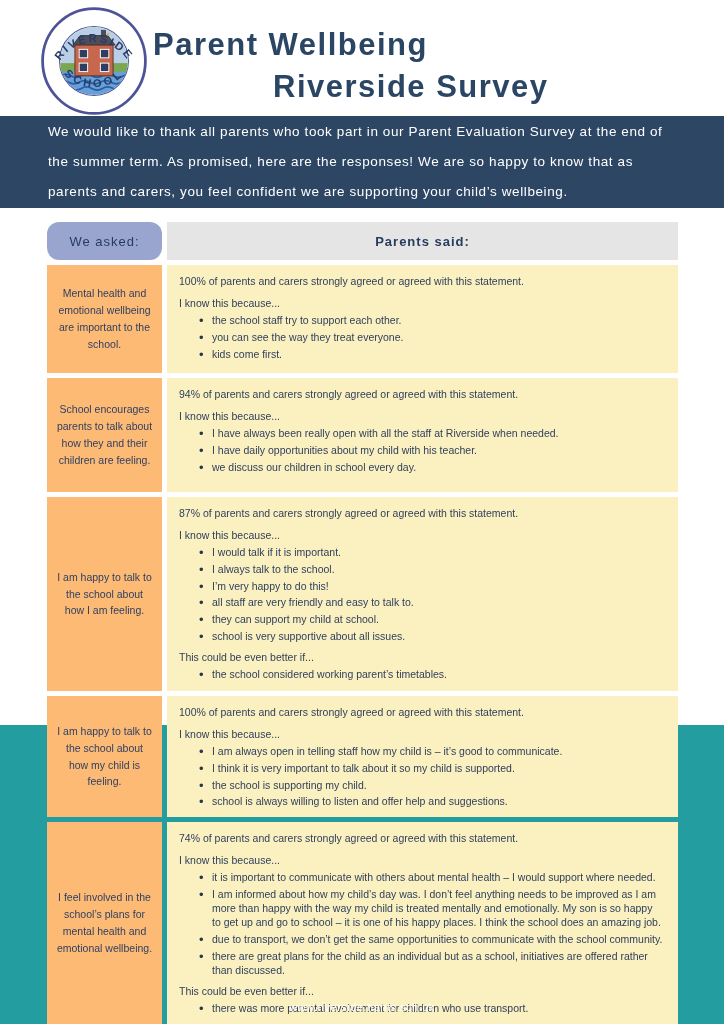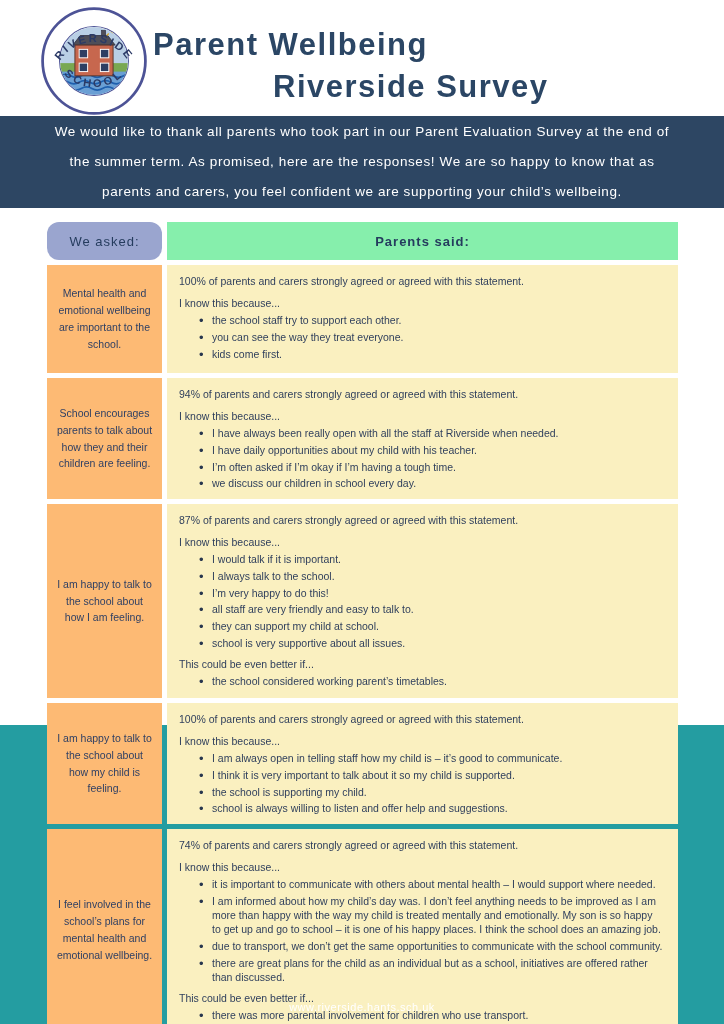--- a/index.html
+++ b/index.html
@@ -42,40 +42,39 @@
     position: absolute; left: 0; top: 116px;
     width: 100%; height: 92px;
     background: #2d4663;
     display: flex; align-items: center; justify-content: center;
   }
   .banner-text {
     color: #ffffff;
     font-size: 13.5px;
     letter-spacing: 0.6px;
     line-height: 30px;
-    text-align: center;
     padding: 0 48px;
   }
 
   
   .survey-table {
     position: absolute; left: 47px; top: 222px;
     width: 631px;
     display: grid;
     grid-template-columns: 115px 1fr;
     gap: 5px;
   }
   .cell-q-header {
     background: #9aa5cf;
     min-height: 38px;
     display: flex; align-items: center; justify-content: center;
     color: #253c5e; font-weight: normal; font-size: 13px; letter-spacing: 1px; border-radius: 12px;
   }
   .cell-a-header {
-    background: #86efac;
+    background: #e5e5e5;
     min-height: 38px;
     display: flex; align-items: center; justify-content: center;
     color: #253c5e; font-weight: bold; font-size: 13px; letter-spacing: 1px;
   }
   .cell-q {
     background: #fdba74;
     display: flex; align-items: center; justify-content: center;
     text-align: center;
     color: #2e3f63;
     font-size: 10.5px;
@@ -198,21 +197,20 @@
         </ul>
     </div>
 
     <div class="cell-q r2">School encourages parents to talk about how they and their children are feeling.</div>
     <div class="cell-a r2">
       <div class="stat">94% of parents and carers strongly agreed or agreed with this statement.</div>
       <div class="because-label">I know this because...</div>
       <ul class="bullets">
           <li>I have always been really open with all the staff at Riverside when needed.</li>
           <li>I have daily opportunities about my child with his teacher.</li>
-          <li>I’m often asked if I’m okay if I’m having a tough time.</li>
           <li>we discuss our children in school every day.</li>
         </ul>
     </div>
 
     <div class="cell-q r3">I am happy to talk to the school about how I am feeling.</div>
     <div class="cell-a r3">
       <div class="stat">87% of parents and carers strongly agreed or agreed with this statement.</div>
       <div class="because-label">I know this because...</div>
       <ul class="bullets">
           <li>I would talk if it is important.</li>

